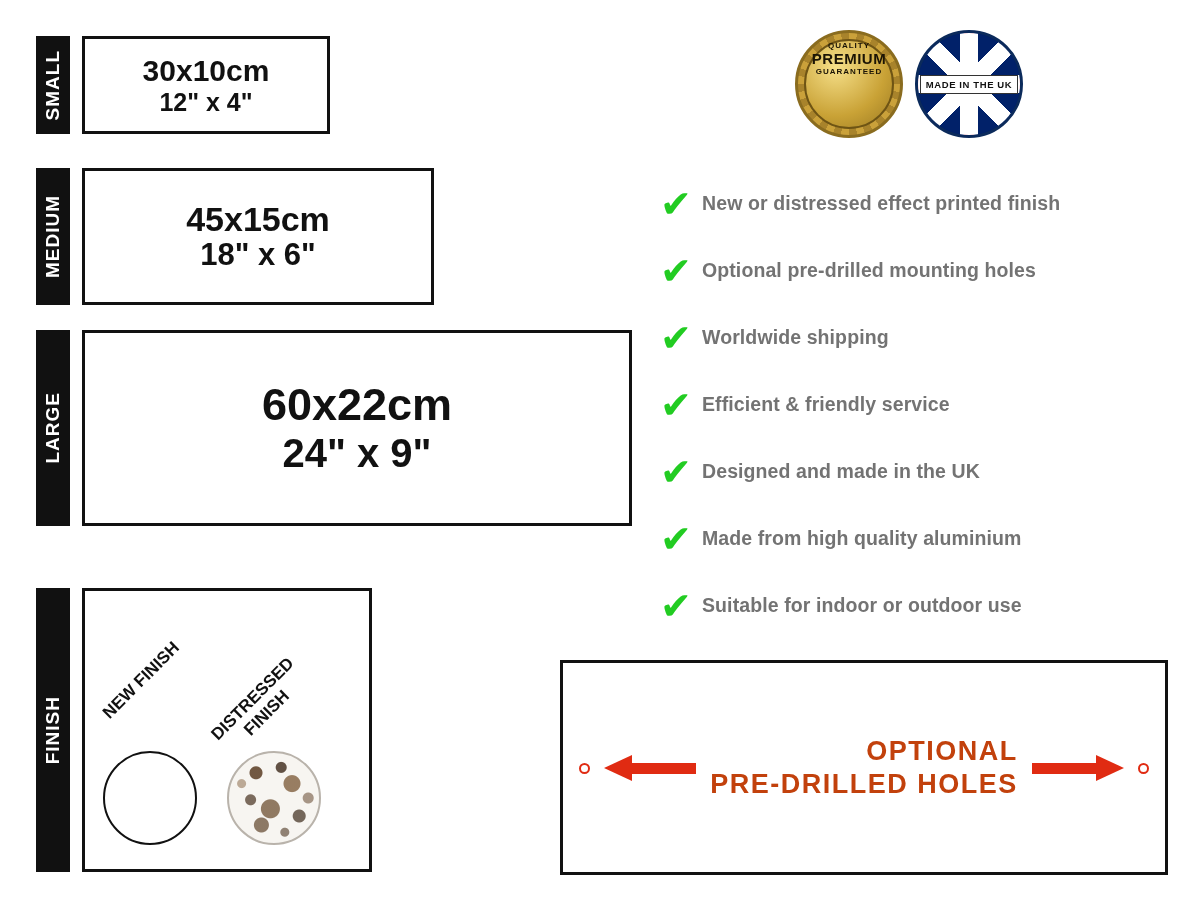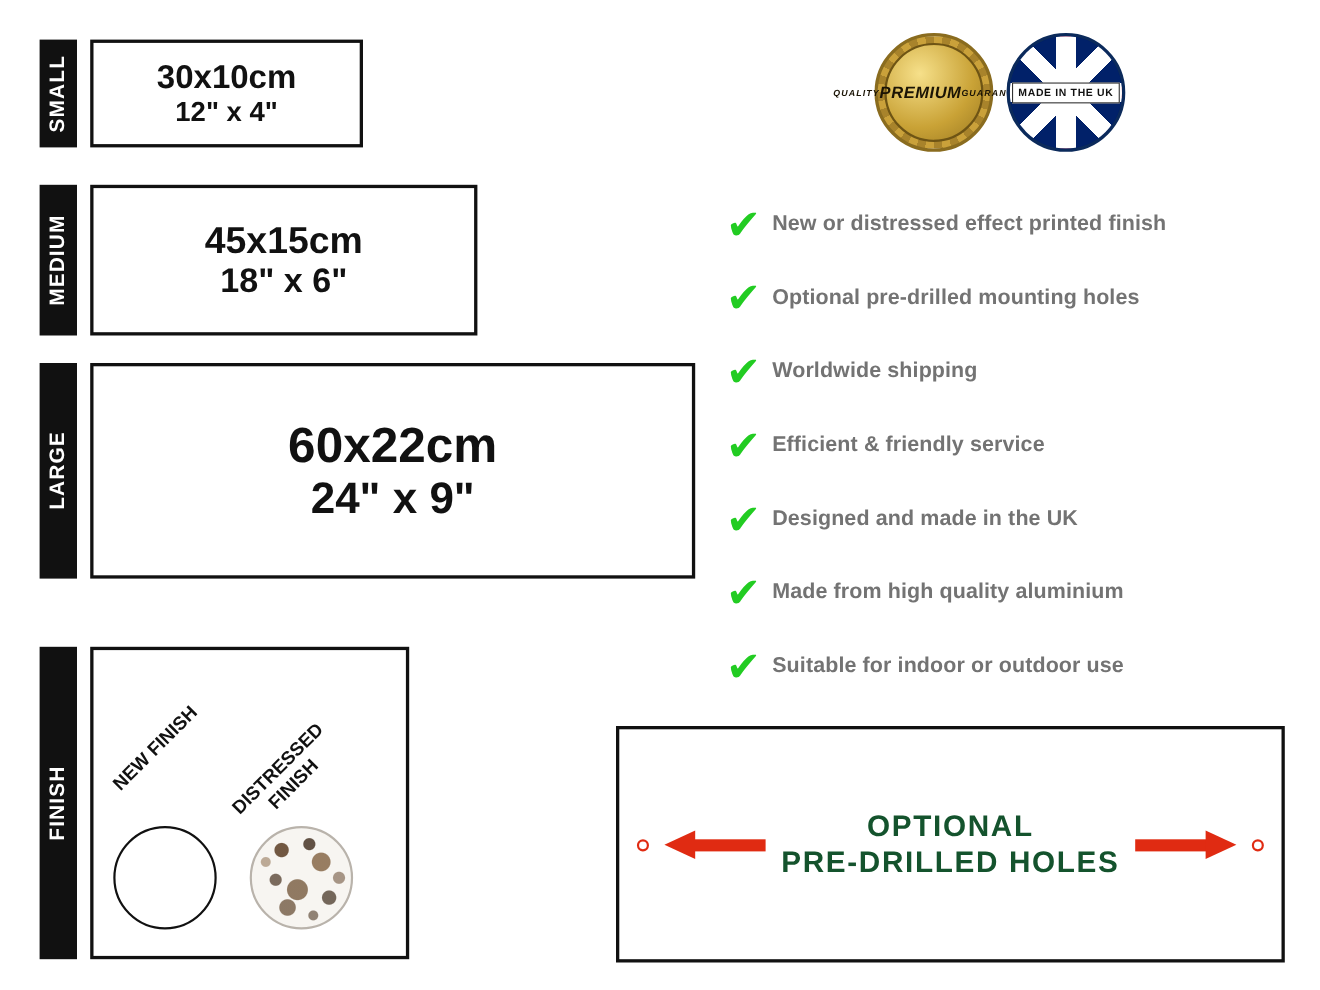--- a/index.html
+++ b/index.html
@@ -160,26 +160,25 @@
       repeating-conic-gradient(#caa13a 0deg 9deg, #a8832b 9deg 18deg);
     border: 3px solid #8a6c1f;
   }
   #badge-premium .inner {
     width: 86px;
     height: 86px;
     border-radius: 50%;
     background: radial-gradient(circle at 35% 30%, #f6e08a, #c9a236 60%, #9c7a22);
     border: 2px solid #6e5414;
     display: flex;
-    flex-direction: row;
-    align-items: center;
-    justify-content: center;
+    flex-direction: column;
+    align-items: center;
+    justify-content: flex-start;
     color: #1b1405;
     text-align: center;
-    font-style: italic;
   }
   #badge-premium .top-text { font-size: 8px; font-weight: bold; letter-spacing: 1px; }
   #badge-premium .mid-text { font-size: 15px; font-weight: bold; letter-spacing: 0.5px; }
   #badge-premium .bot-text { font-size: 8px; font-weight: bold; letter-spacing: 1px; }
 
   #badge-uk {
     border: 3px solid #0b2a5b;
     overflow: hidden;
     background: #012169;
   }
@@ -284,22 +283,22 @@
     height: 0;
     border-top: 13px solid transparent;
     border-bottom: 13px solid transparent;
   }
   #arrow-left .shaft { left: 26px; right: 0; }
   #arrow-left .head { left: 0; border-right: 28px solid #e02b12; }
   #arrow-right .shaft { left: 0; right: 26px; }
   #arrow-right .head { right: 0; border-left: 28px solid #e02b12; }
 
   .holes-text {
-    text-align: center;
-    color: #14532d;
+    text-align: right;
+    color: #c2410c;
     font-weight: bold;
     line-height: 1.22;
   }
   .holes-text .l1 { font-size: 27px; letter-spacing: 1.5px; }
   .holes-text .l2 { font-size: 27px; letter-spacing: 1.5px; }
 </style>
 </head>
 <body>
 
 <div class="size-row" id="row-small">

